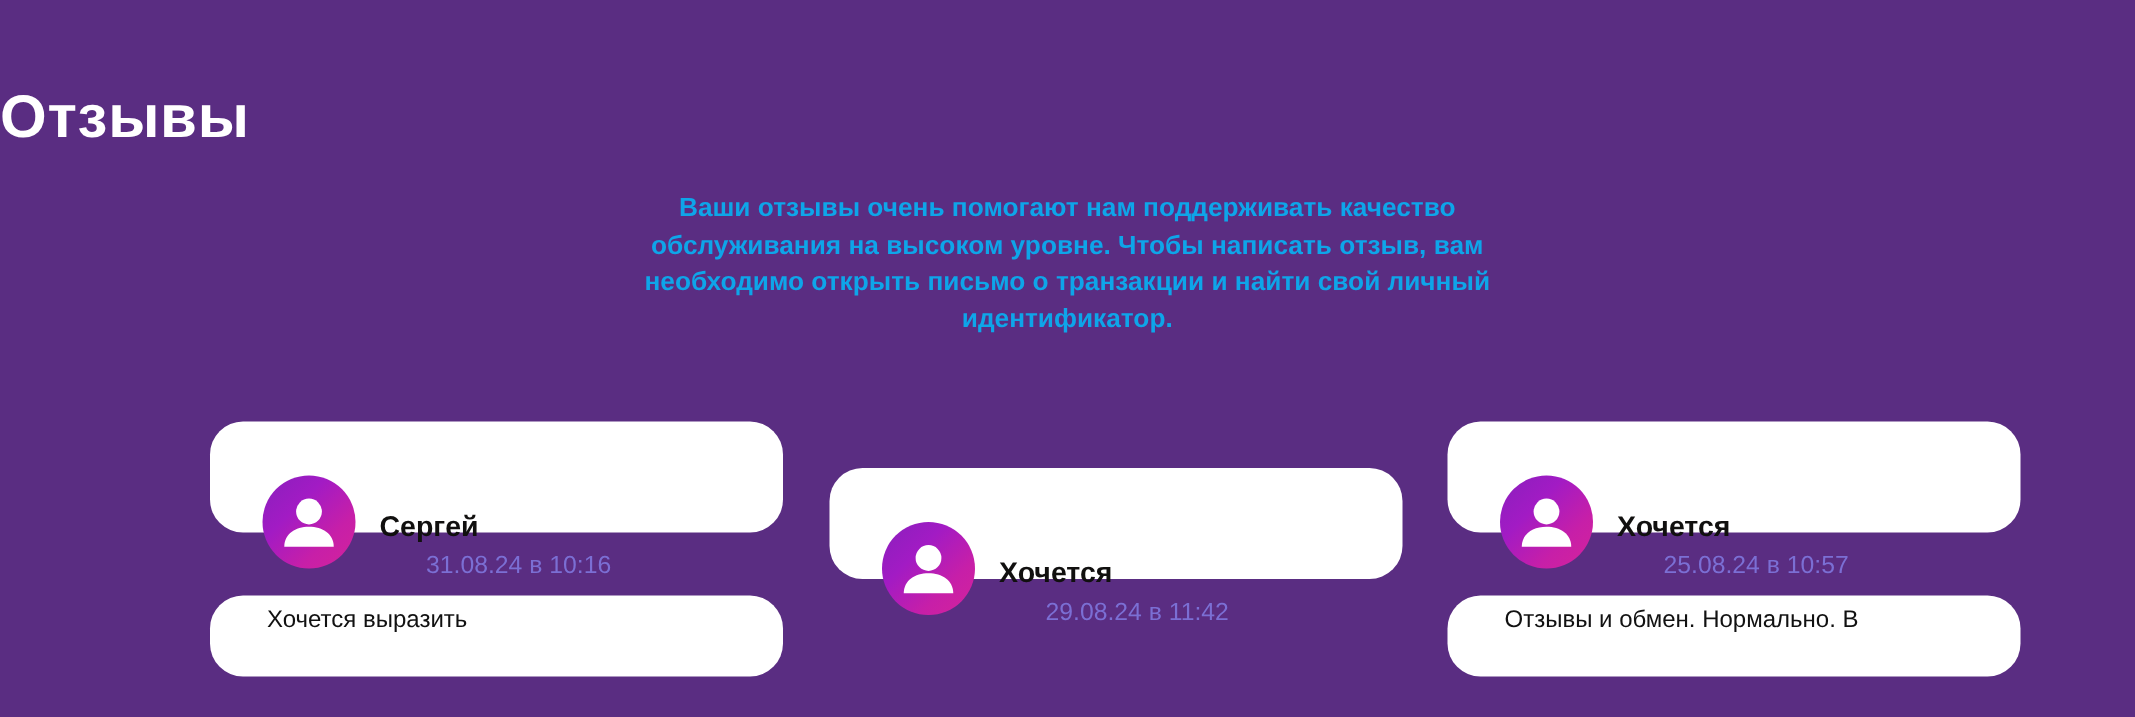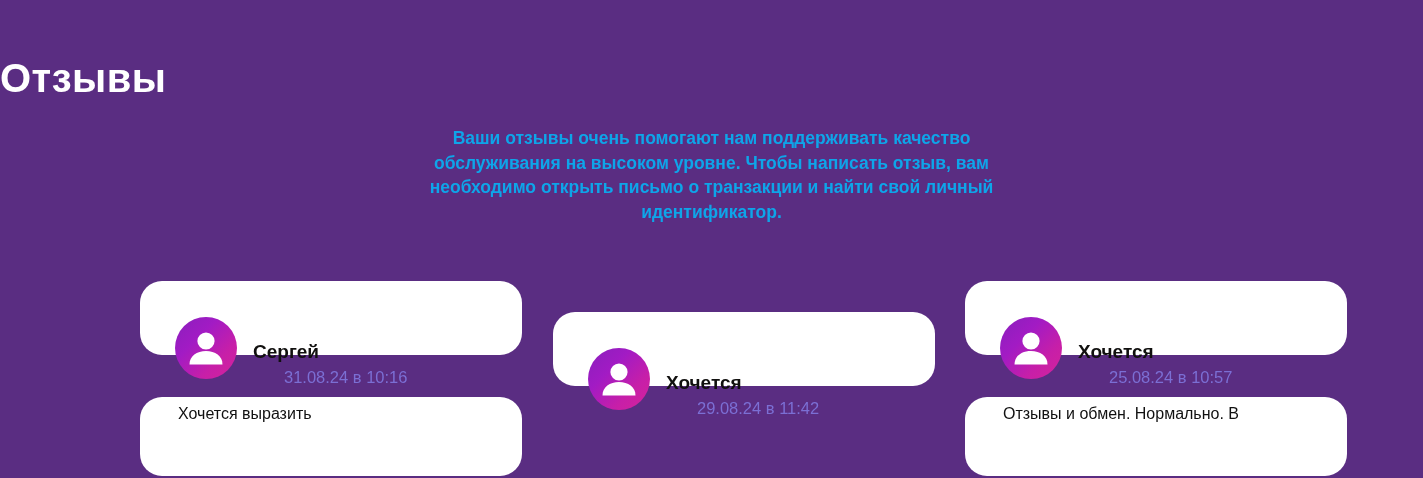--- a/index.html
+++ b/index.html
@@ -75,21 +75,21 @@
     background: #ffffff;
     border-radius: 22px;
     z-index: 2;
   }
 
   
   .review-card.card-next {
     position: absolute;
     left: 0;
     top: 116px;
-    height: 79px;
+    height: 54px;
     z-index: 2;
   }
 
   .next-text {
     position: absolute;
     left: 38px;
     top: 8px;
     font-size: 16px;
     color: #111111;
     white-space: nowrap;

